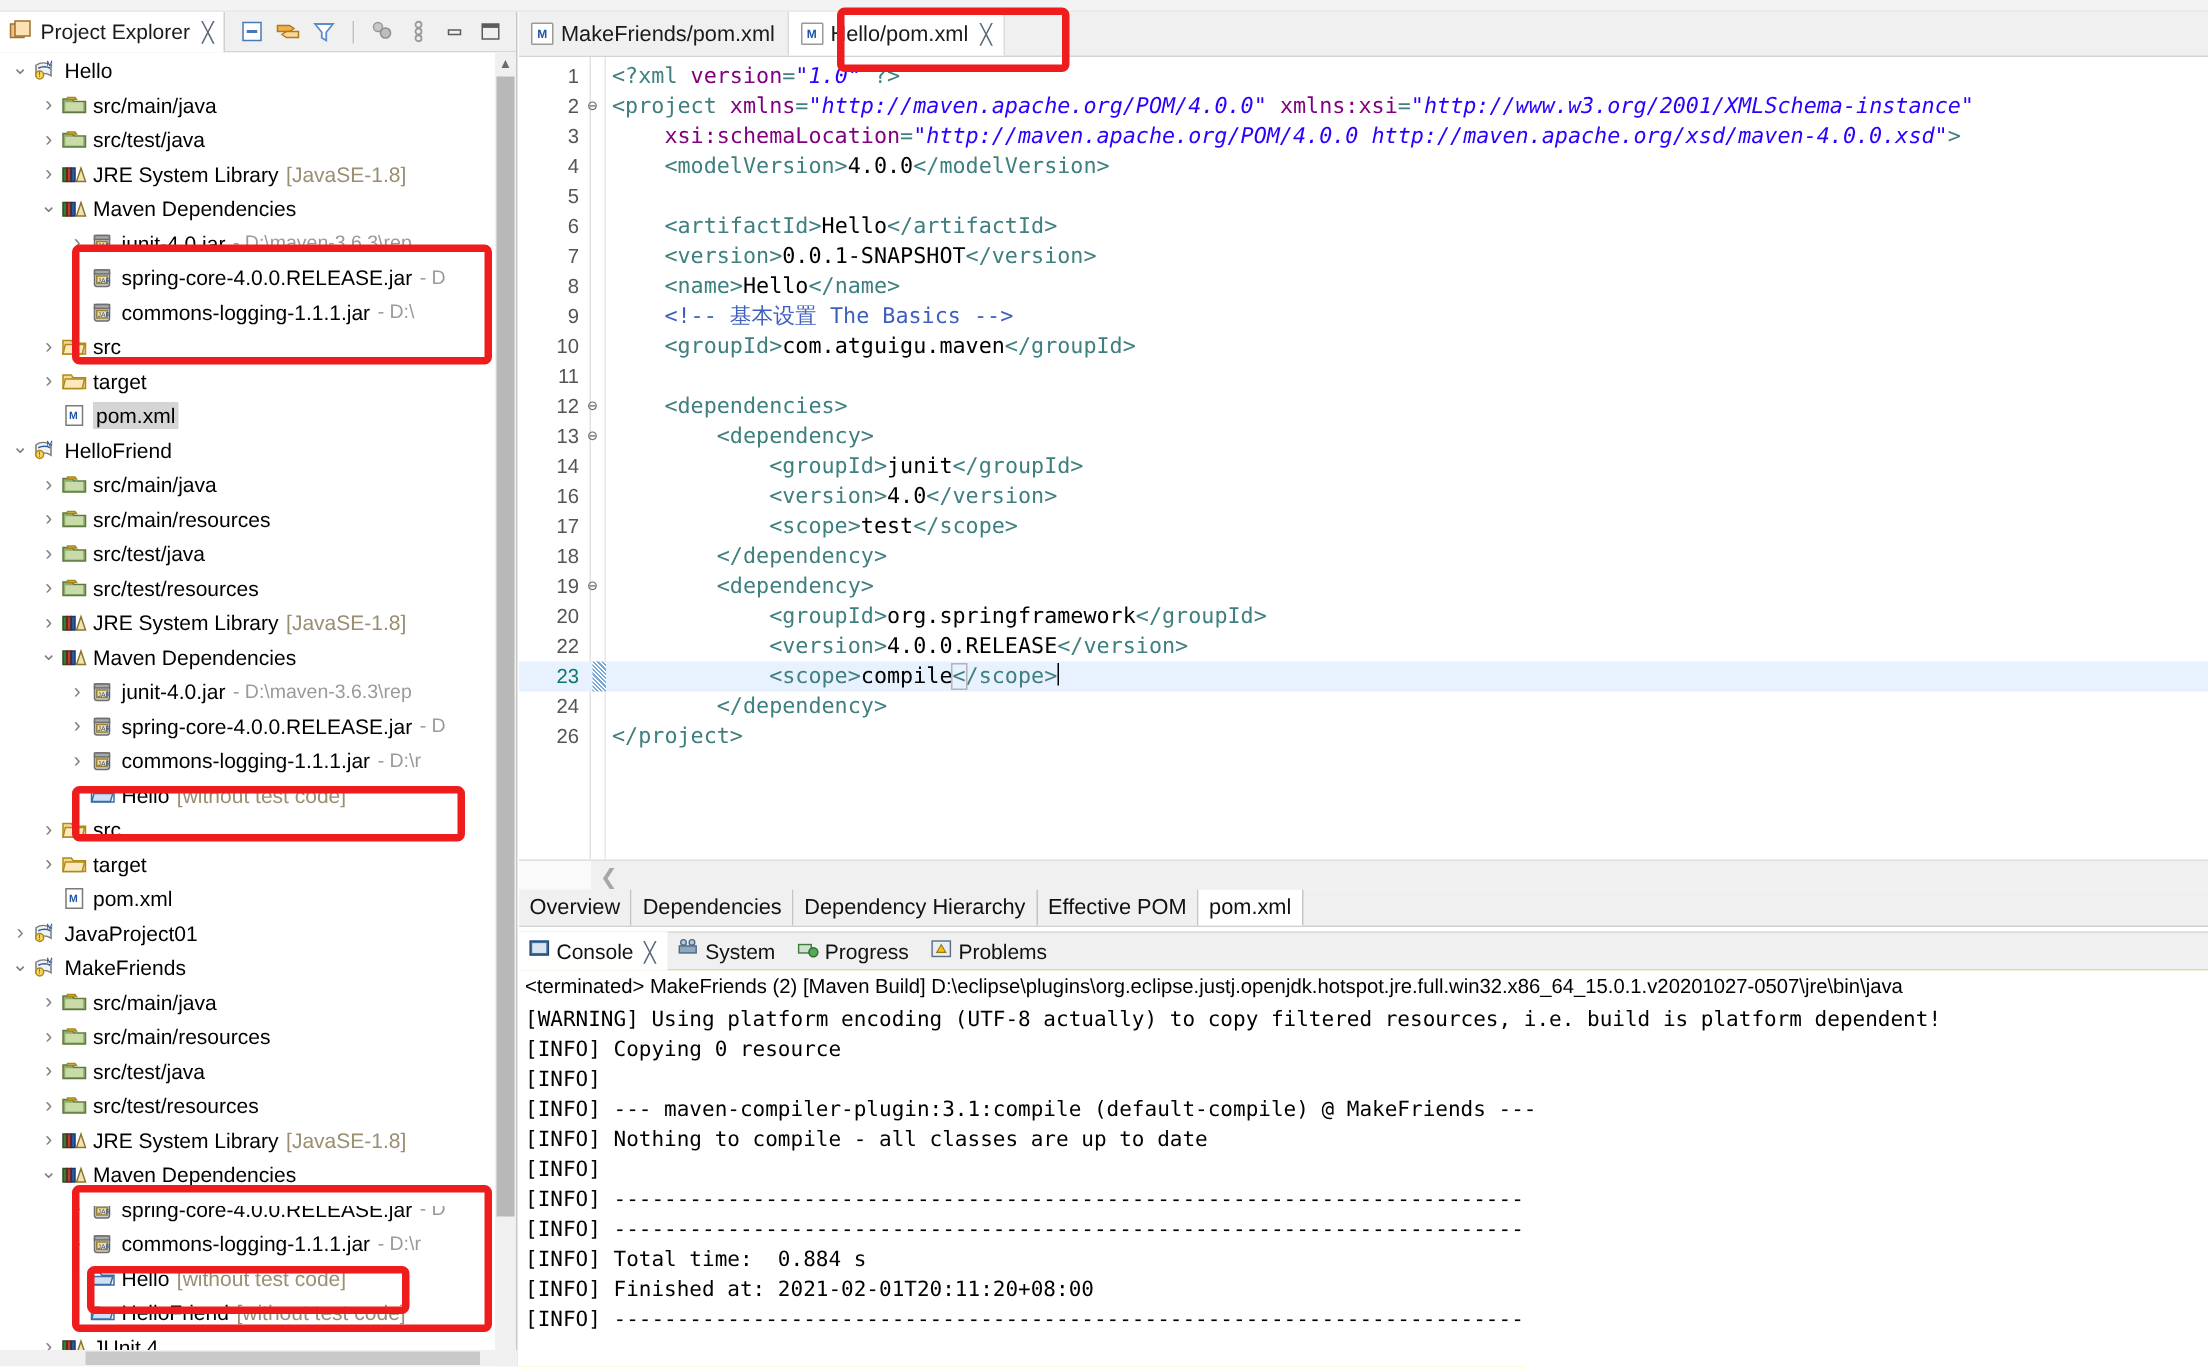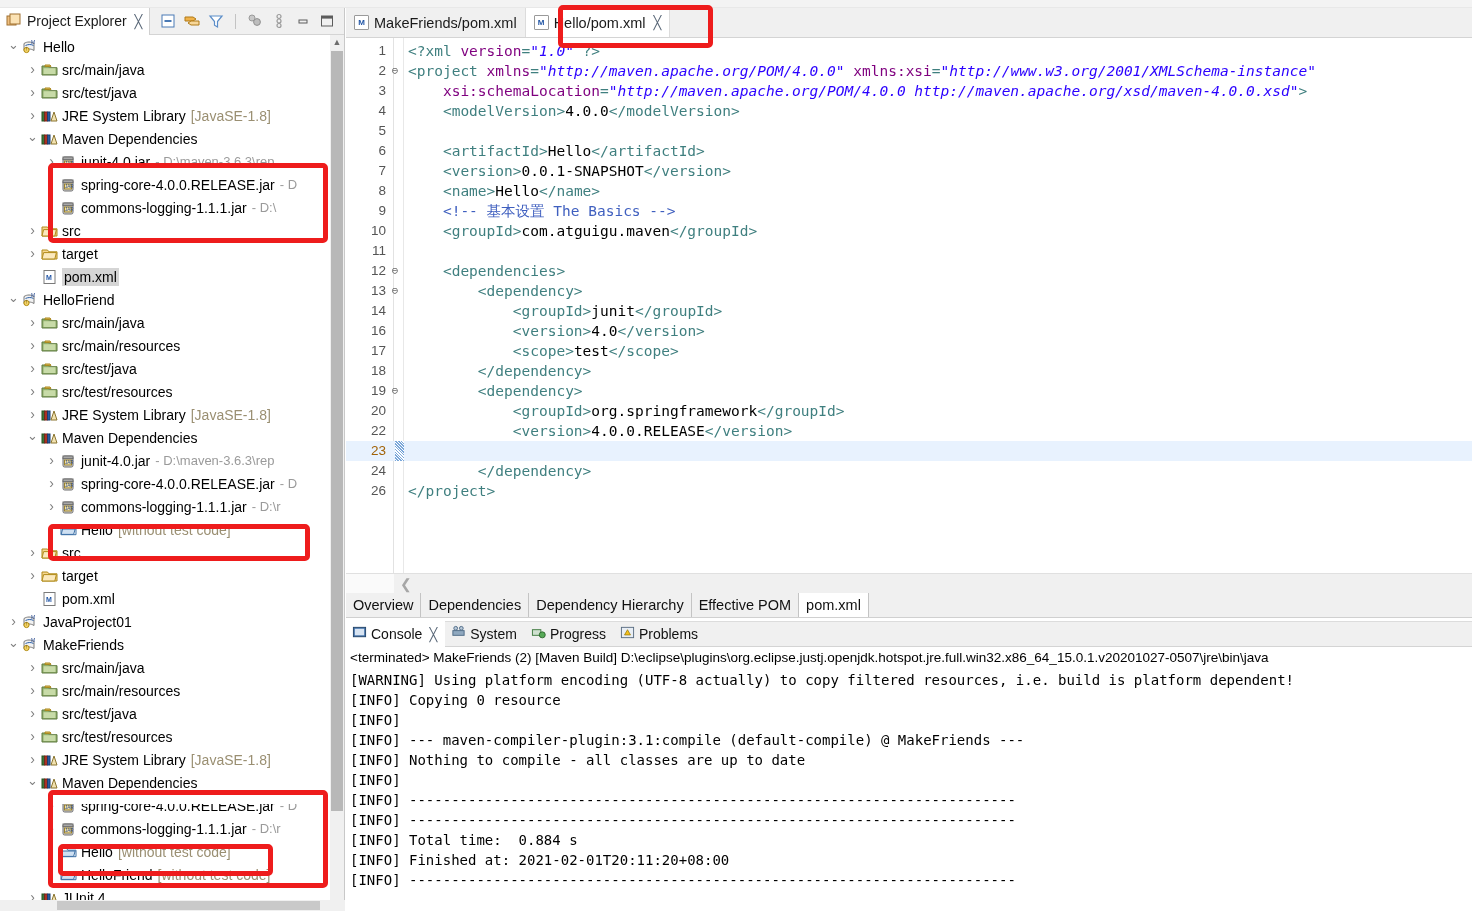--- a/index.html
+++ b/index.html
@@ -143,21 +143,21 @@
   .cline .ln {
     position: absolute; left: 0; width: 40px; text-align: right;
     color: #555555; font-family: "Liberation Sans", sans-serif; font-size: 13.5px;
   }
   .cline .fold {
     position: absolute; left: 43px; width: 12px; text-align: center;
     color: #6d6d6d; font-size: 11px; line-height: 20px;
   }
   .cline .src { position: absolute; left: 62px; }
   .cline.cur { background: #e8f2fe; }
-  .cline.cur .ln { color: #a16207; }
+  .cline.cur .ln { color: #0f766e; }
   .curmark {
     position: absolute; left: 49px; top: 0; width: 9px; height: 20px;
     background: repeating-linear-gradient(45deg,#7aa7d9 0 1px,#ffffff 1px 2px);
   }
   .caret {
     display: inline-block; width: 1px; height: 15px; background: #000;
     vertical-align: -2px;
   }
   .tagname { color: #3f7f7f; }
   .attr { color: #7f007f; }
@@ -707,21 +707,21 @@
           <div class="cline"><span class="ln">11</span><span class="src"></span></div>
           <div class="cline"><span class="ln">12</span><span class="fold">⊖</span><span class="src">    <span class="tagname">&lt;dependencies&gt;</span></span></div>
           <div class="cline"><span class="ln">13</span><span class="fold">⊖</span><span class="src">        <span class="tagname">&lt;dependency&gt;</span></span></div>
           <div class="cline"><span class="ln">14</span><span class="src">            <span class="tagname">&lt;groupId&gt;</span><span class="txt">junit</span><span class="tagname">&lt;/groupId&gt;</span></span></div>
           <div class="cline"><span class="ln">16</span><span class="src">            <span class="tagname">&lt;version&gt;</span><span class="txt">4.0</span><span class="tagname">&lt;/version&gt;</span></span></div>
           <div class="cline"><span class="ln">17</span><span class="src">            <span class="tagname">&lt;scope&gt;</span><span class="txt">test</span><span class="tagname">&lt;/scope&gt;</span></span></div>
           <div class="cline"><span class="ln">18</span><span class="src">        <span class="tagname">&lt;/dependency&gt;</span></span></div>
           <div class="cline"><span class="ln">19</span><span class="fold">⊖</span><span class="src">        <span class="tagname">&lt;dependency&gt;</span></span></div>
           <div class="cline"><span class="ln">20</span><span class="src">            <span class="tagname">&lt;groupId&gt;</span><span class="txt">org.springframework</span><span class="tagname">&lt;/groupId&gt;</span></span></div>
           <div class="cline"><span class="ln">22</span><span class="src">            <span class="tagname">&lt;version&gt;</span><span class="txt">4.0.0.RELEASE</span><span class="tagname">&lt;/version&gt;</span></span></div>
-          <div class="cline cur"><span class="ln">23</span><span class="curmark"></span></div>
+          <div class="cline cur"><span class="ln">23</span><span class="curmark"></span><span class="src">            <span class="tagname">&lt;scope&gt;</span><span class="txt">compile</span><span class="tagname boxsel">&lt;</span><span class="tagname">/scope&gt;</span><span class="caret"></span></span></div>
           <div class="cline"><span class="ln">24</span><span class="src">        <span class="tagname">&lt;/dependency&gt;</span></span></div>
           <div class="cline"><span class="ln">26</span><span class="src"><span class="tagname">&lt;/project&gt;</span></span></div>
         </div>
     </div>
 
     <div class="ed-hscroll">
       <div class="track"></div>
       <div class="lbtn">❮</div>
     </div>
 

